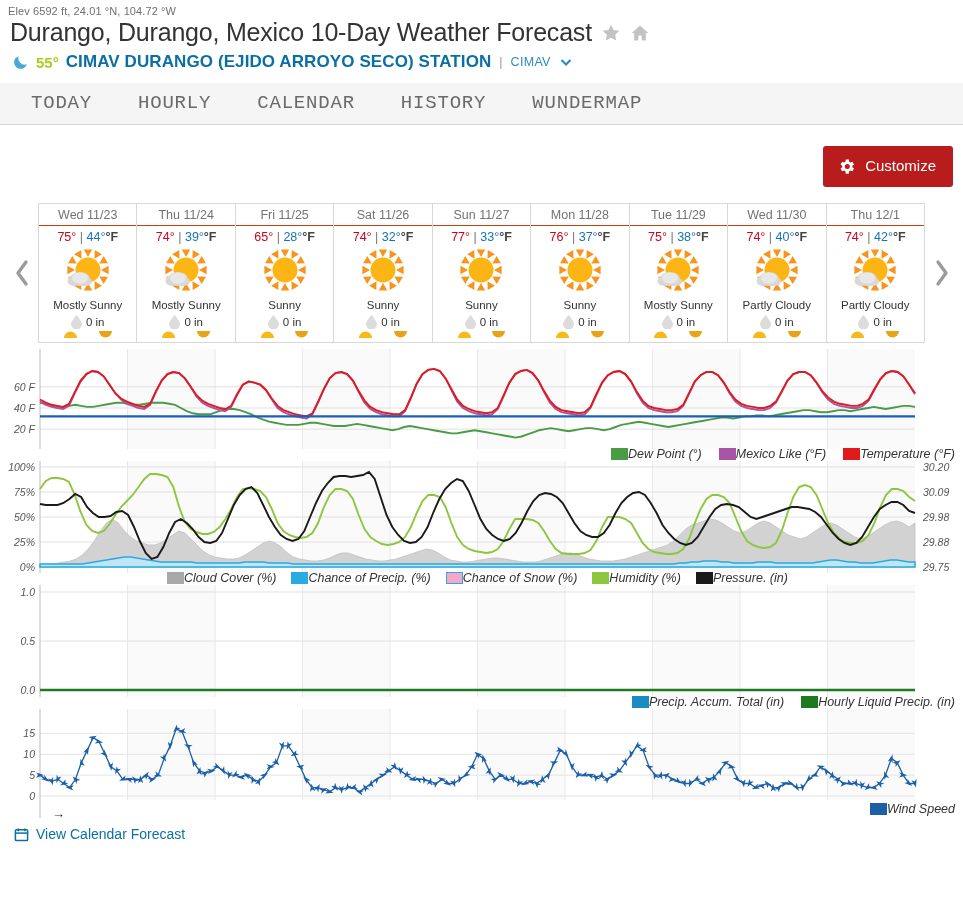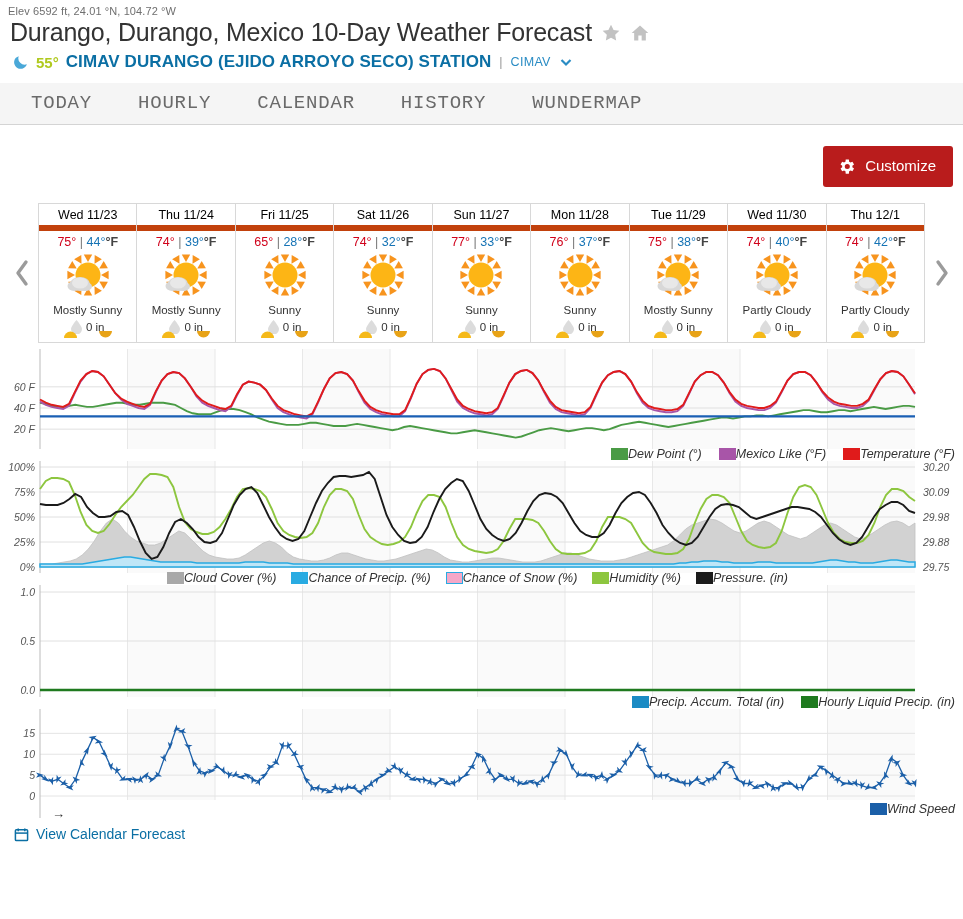--- a/index.html
+++ b/index.html
@@ -44,21 +44,21 @@
               gap:9px; cursor:pointer; font-family:"Liberation Sans",sans-serif; }
   .gear { fill:#fff; display:block; }
 
   
   .strip { display:flex; align-items:stretch; margin-top:16px; padding:0 6px; height:140px; }
   .nav-arrow { width:32px; display:flex; align-items:center; justify-content:center; cursor:pointer; }
   .nav-arrow svg { fill:none; stroke:#9b9b9b; stroke-width:3.4; stroke-linecap:round; stroke-linejoin:round; }
   .days { display:flex; flex:1; border:1px solid #d8d8d8; border-right:none; background:#fff; }
   .day { flex:1 1 0; border-right:1px solid #d8d8d8; display:flex; flex-direction:column;
          align-items:center; position:relative; min-width:0; }
-  .day-name { font-size:12.5px; color:#000000; padding:4px 0 3px; border-bottom:6px solid #c2410c;
+  .day-name { font-size:12.5px; color:#737373; padding:4px 0 3px; border-bottom:1px solid #c2410c;
               width:100%; text-align:center; }
   .day-temps { font-size:12.5px; padding:4px 0 2px; white-space:nowrap; }
   .t-hi { color:#d0021b; } .t-lo { color:#1573b5; } .t-u { color:#444; font-weight:bold; }
   .t-sep { color:#777; }
   .cond-icon { height:48px; display:flex; align-items:center; justify-content:center; margin-top:1px; }
   .obs-text { font-size:12.5px; color:#333; margin-top:8px; }
   .cond-text { font-size:11.5px; color:#333; margin-top:4px; text-align:center; white-space:nowrap; }
   .precip-row { display:flex; align-items:center; gap:4px; font-size:11.5px; color:#333; margin-top:4px; }
   .drop { fill:#dcdcdc; display:block; }
   .sun-row { display:flex; justify-content:space-around; width:100%; position:absolute;

